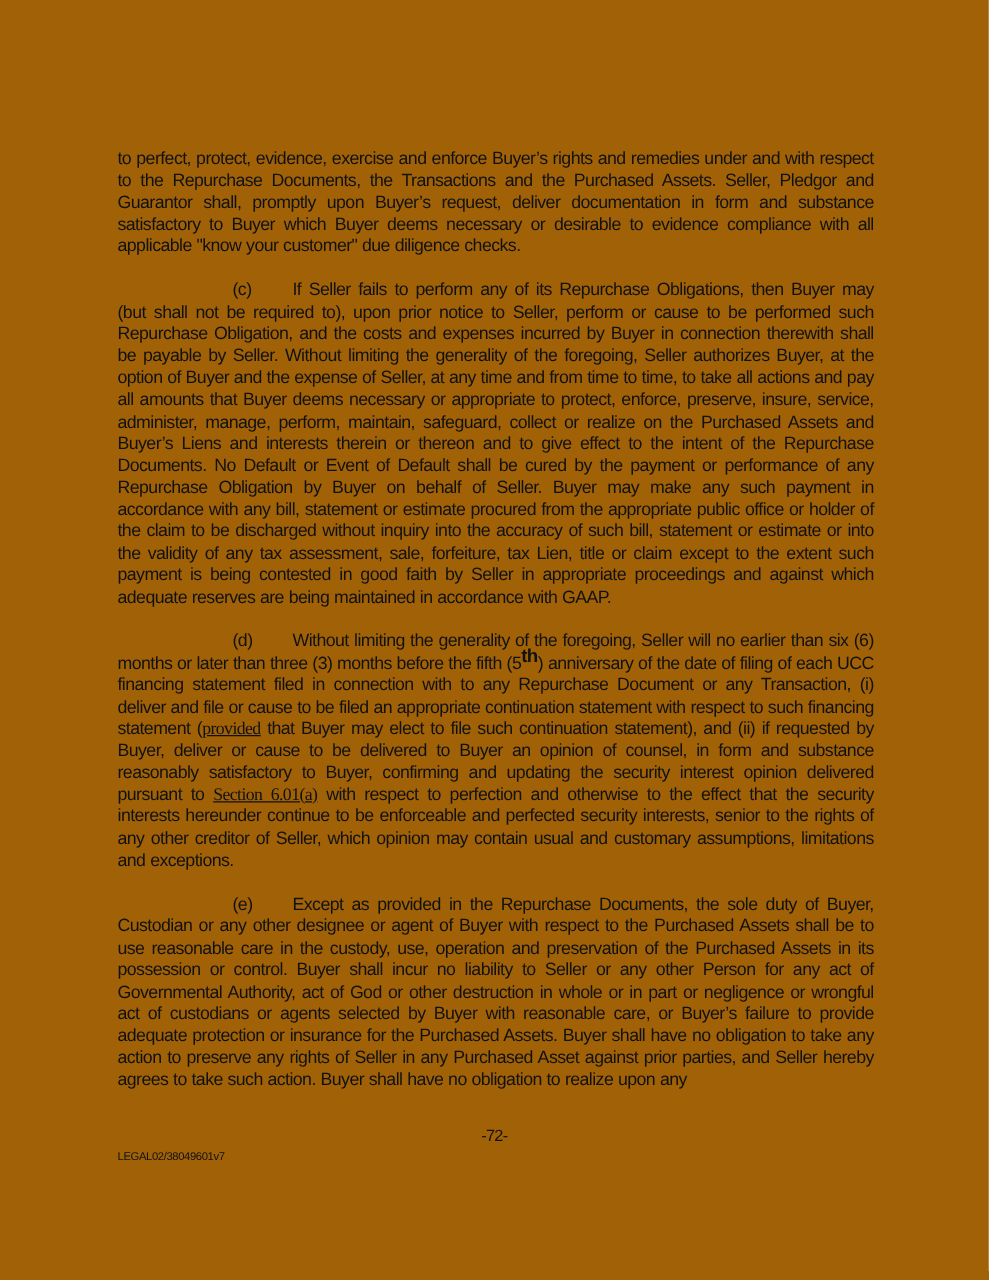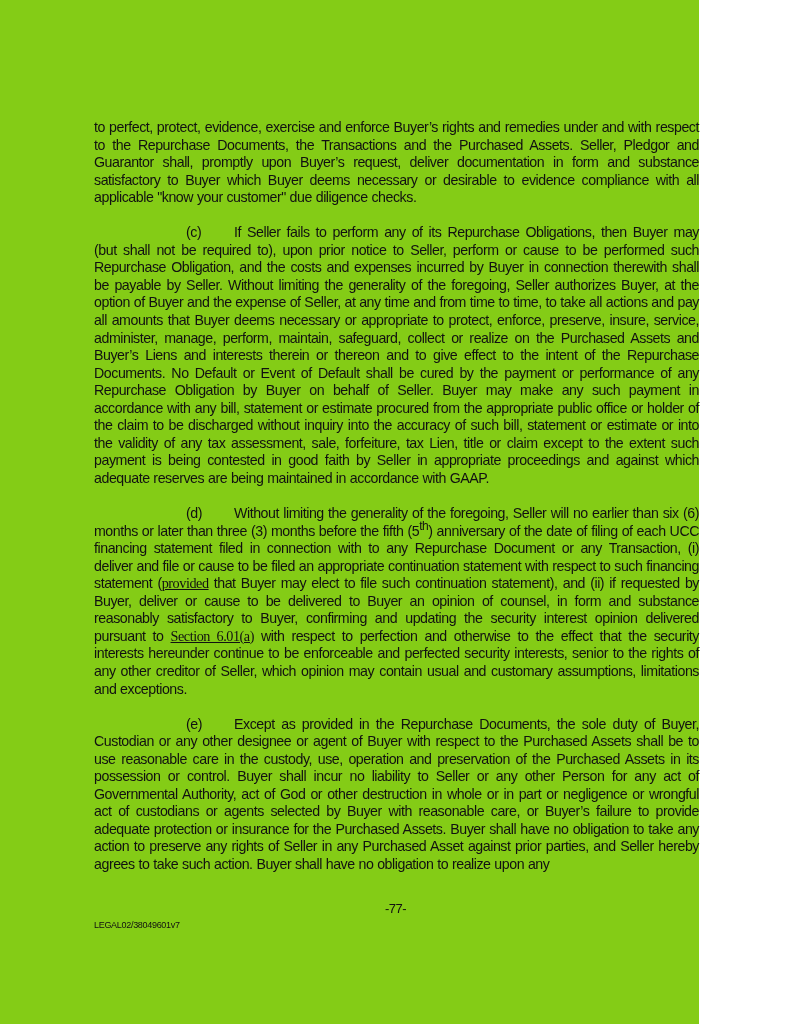--- a/index.html
+++ b/index.html
@@ -1,30 +1,30 @@
 <!DOCTYPE html>
 <html><head>
   <meta charset="utf-8">
   <style>
     html, body { margin: 0; padding: 0; background: #ffffff; }
     body { width: 791px; height: 1024px; position: relative; overflow: hidden; }
     .page {
-      position: absolute; left: 0; top: 0; width: 699px; height: 1024px; background: #84cc16;
+      position: absolute; left: 0; top: 0; width: 791px; height: 1024px; background: #a16207;
     }
     .body-text {
       position: absolute; left: 94px; top: 119px; width: 605px;
       font-family: "Liberation Sans Narrow", "Liberation Sans", sans-serif;
       font-size: 14.2px; line-height: 17.55px; color: #111111;
       letter-spacing: -0.45px; word-spacing: 0.3px;
     }
     .para { margin: 0 0 17.55px 0; text-align: justify; }
     .para.first { text-indent: 0; }
     .label { display: inline-block; margin-left: 92px; width: 48px; }
     .ul { text-decoration: underline; font-family: Liberation Serif, serif; }
-    sup { font-size: 12px; line-height: 0; vertical-align: super; }
+    sup { font-size: 15px; line-height: 0; vertical-align: super; font-weight: bold; }
     .page-number {
       position: absolute; top: 901px; left: 0; width: 791px; text-align: center;
       font-family: "Liberation Sans", sans-serif; font-size: 13px; color: #111;
       letter-spacing: -0.5px;
     }
     .doc-id {
       position: absolute; top: 920px; left: 94px;
       font-family: "Liberation Sans", sans-serif; font-size: 9px; color: #111;
       letter-spacing: -0.3px;
       text-align: center;
@@ -47,15 +47,15 @@
     <p class="para">
       <span class="label">(d)</span><span>Without limiting the generality of the foregoing, Seller will no earlier than six (6) months or later than three (3) months before the fifth (5</span><sup>th</sup><span>) anniversary of the date of filing of each UCC financing statement filed in connection with to any Repurchase Document or any Transaction, (i)  deliver and file or cause to be filed an appropriate continuation statement with respect to such financing statement (</span><span class="ul">provided</span><span> that Buyer may elect to file such continuation statement), and (ii) if requested by Buyer, deliver or cause to be delivered to Buyer an opinion of counsel, in form and substance reasonably satisfactory to Buyer, confirming and updating the security interest opinion delivered pursuant to </span><span class="ul">Section 6.01(a)</span><span> with respect to perfection and otherwise to the effect that the security interests hereunder continue to be enforceable and perfected security interests, senior to the rights of any other creditor of Seller, which opinion may contain usual and customary assumptions, limitations and exceptions.</span>
     </p>
 
     <p class="para">
       <span class="label">(e)</span><span>Except as provided in the Repurchase Documents, the sole duty of Buyer, Custodian or any other designee or agent of Buyer with respect to the Purchased Assets shall be to use reasonable care in the custody, use, operation and preservation of the Purchased Assets in its possession or control.  Buyer shall incur no liability to Seller or any other Person for any act of Governmental Authority, act of God or other destruction in whole or in part or negligence or wrongful act of custodians or agents selected by Buyer with reasonable care, or Buyer’s failure to provide adequate protection or insurance for the Purchased Assets.  Buyer shall have no obligation to take any action to preserve any rights of Seller in any Purchased Asset against prior parties, and Seller hereby agrees to take such action.  Buyer shall have no obligation to realize upon any</span>
     </p>
 
   </div>
 
-  <div class="page-number">-77-</div>
+  <div class="page-number">-72-</div>
   <div class="doc-id">LEGAL02/38049601v7</div>
 </div>
 
 </body></html>

